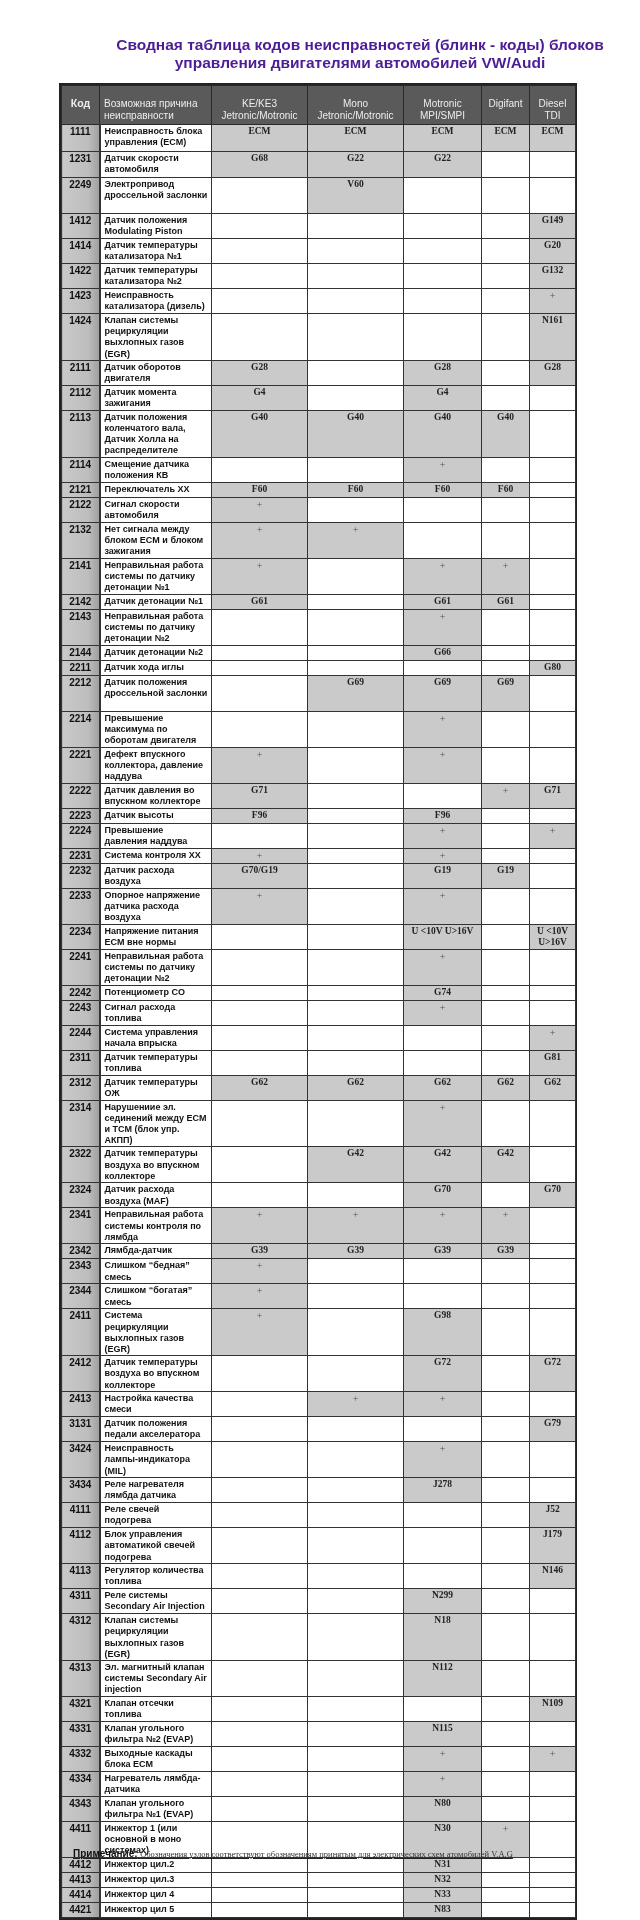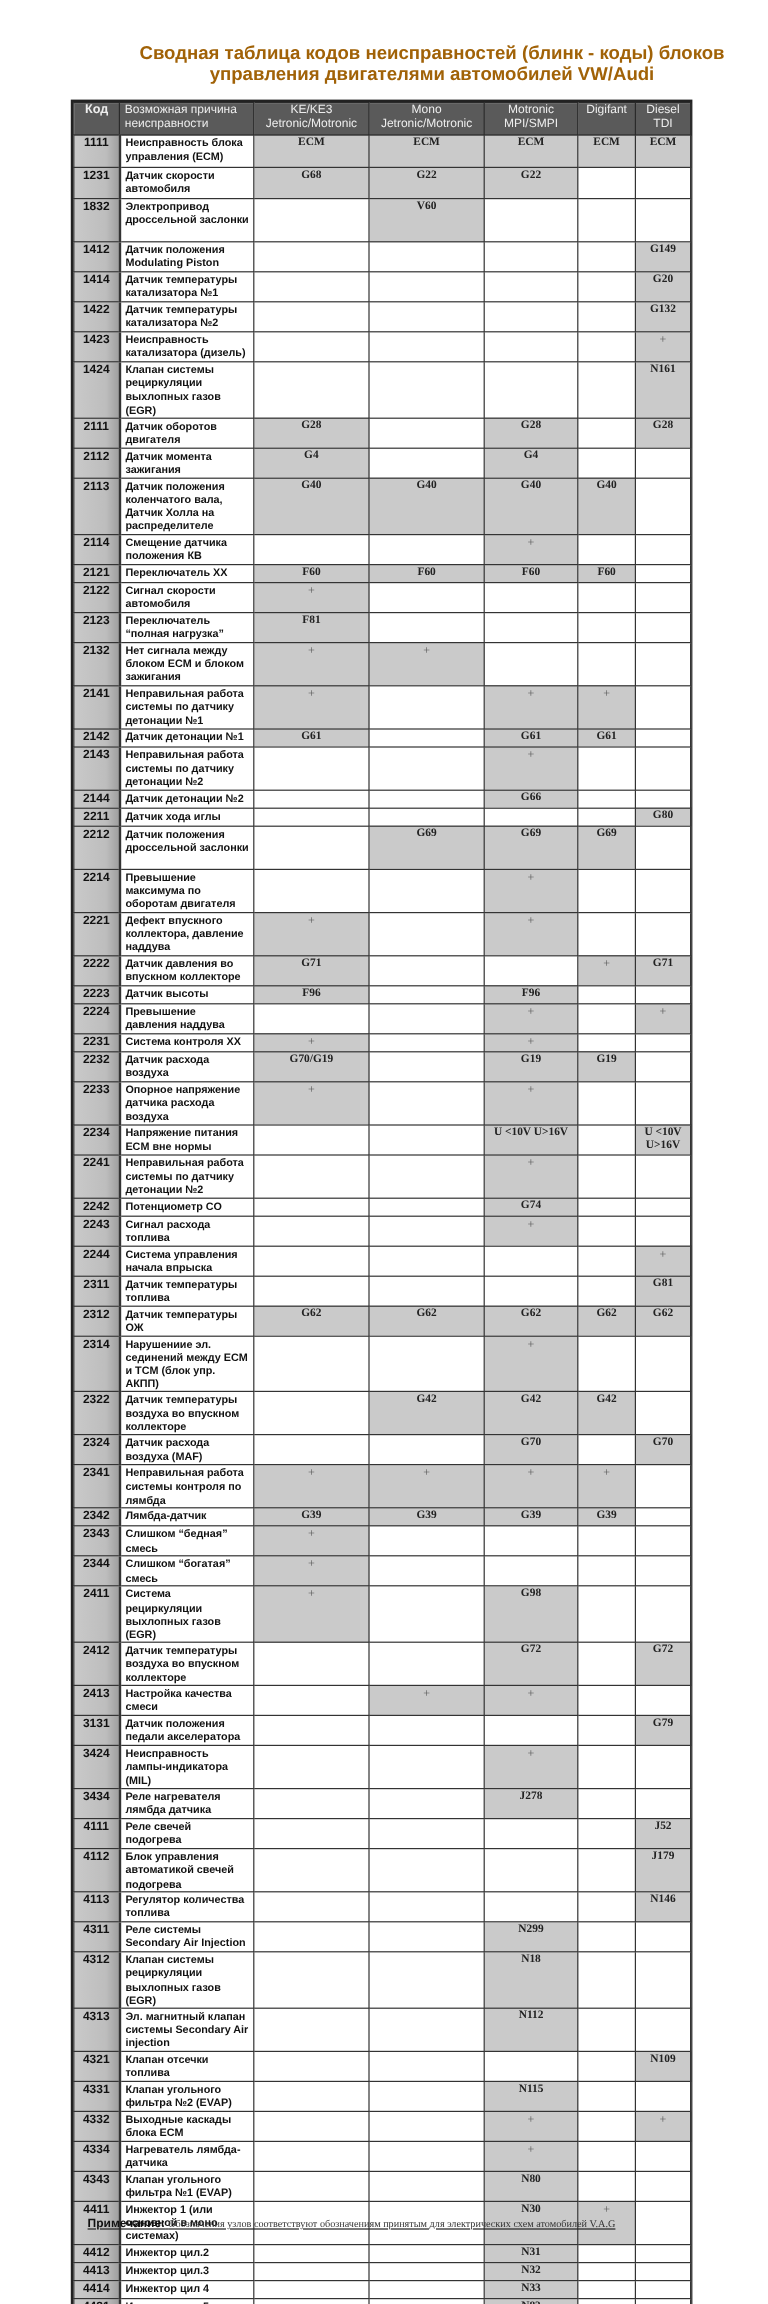--- a/index.html
+++ b/index.html
@@ -1,20 +1,20 @@
 <!DOCTYPE html>
 <html><head>
 <meta charset="utf-8">
 <style>
   html, body { margin: 0; padding: 0; background: #ffffff; }
   body { width: 640px; height: 1920px; position: relative; overflow: hidden; font-family: "Liberation Sans", sans-serif; color: #111; }
-  .title { position: absolute; left: 110px; top: 36px; width: 500px; text-align: center; font-weight: bold; font-size: 15.5px; line-height: 18px; color: #a16207; }
+  .title { position: absolute; left: 110px; top: 36px; width: 500px; text-align: center; font-weight: bold; font-size: 15.5px; line-height: 18px; color: #4c1d95; }
   .tbl-wrap { position: absolute; left: 59px; top: 83px; width: 518px; border: 2px solid #222; box-sizing: border-box; }
   table { border-collapse: collapse; width: 100%; table-layout: fixed; }
-  th { background: #5a5a5a; color: #ededed; font-weight: normal; font-size: 10px; line-height: 11.5px; padding: 0 2px 3px; border: 1px solid #2a2a2a; vertical-align: top; text-align: center; margin-left: 29px; }
+  th { background: #5a5a5a; color: #ededed; font-weight: normal; font-size: 10px; line-height: 11.5px; padding: 12px 2px 3px; border: 1px solid #2a2a2a; vertical-align: top; text-align: center; margin-left: 29px; }
   th.desc-h { text-align: left; padding-left: 4px; }
   th.code-h { font-weight: bold; font-size: 10.5px; }
   td { border: 1px solid #333; padding: 0; vertical-align: top; font-size: 9px; line-height: 11.2px; }
   td.code { background: linear-gradient(to right, #c9c9c9 0%, #bdbdbd 70%, #9e9e9e 100%); font-weight: bold; text-align: center; font-size: 10px; padding-top: 1px; color: #111; border-right: 2px solid #333; }
   td.desc { background: #fff; font-weight: bold; padding: 1px 3px 0 4px; color: #111; }
   td.val { text-align: center; font-family: "Liberation Serif", serif; font-weight: bold; font-size: 9.5px; padding-top: 1px; color: #222; }
   td.val.on { background: #cacaca; }
   td.val.off { background: #ffffff; }
   td.val .plus { font-weight: normal; color: #555; font-size: 10px; }
   .note { position: absolute; left: 73px; top: 1848px; font-size: 9px; color: #222; text-decoration: underline; }
@@ -82,21 +82,21 @@
         <tr style="height: 26px;">
           <td class="code">1231</td>
           <td class="desc">Датчик скорости автомобиля</td>
           <td class="val on"><span>G68</span></td>
           <td class="val on"><span>G22</span></td>
           <td class="val on"><span>G22</span></td>
           <td class="val off"><span></span></td>
           <td class="val off"><span></span></td>
         </tr>
         <tr style="height: 36px;">
-          <td class="code">1832</td>
+          <td class="code">2249</td>
           <td class="desc">Электропривод дроссельной заслонки</td>
           <td class="val off"><span></span></td>
           <td class="val on"><span>V60</span></td>
           <td class="val off"><span></span></td>
           <td class="val off"><span></span></td>
           <td class="val off"><span></span></td>
         </tr>
         <tr style="height: 25px;">
           <td class="code">1412</td>
           <td class="desc">Датчик положения Modulating Piston</td>
@@ -184,29 +184,20 @@
           <td class="val on"><span>F60</span></td>
           <td class="val on"><span>F60</span></td>
           <td class="val on"><span>F60</span></td>
           <td class="val on"><span>F60</span></td>
           <td class="val off"><span></span></td>
         </tr>
         <tr style="height: 25px;">
           <td class="code">2122</td>
           <td class="desc">Сигнал скорости автомобиля</td>
           <td class="val on"><span class="plus">+</span></td>
-          <td class="val off"><span></span></td>
-          <td class="val off"><span></span></td>
-          <td class="val off"><span></span></td>
-          <td class="val off"><span></span></td>
-        </tr>
-        <tr style="height: 25px;">
-          <td class="code">2123</td>
-          <td class="desc">Переключатель “полная нагрузка”</td>
-          <td class="val on"><span>F81</span></td>
           <td class="val off"><span></span></td>
           <td class="val off"><span></span></td>
           <td class="val off"><span></span></td>
           <td class="val off"><span></span></td>
         </tr>
         <tr style="height: 36px; margin-top: 20px;">
           <td class="code">2132</td>
           <td class="desc">Нет сигнала между блоком ECM и блоком зажигания</td>
           <td class="val on"><span class="plus">+</span></td>
           <td class="val on"><span class="plus">+</span></td>

